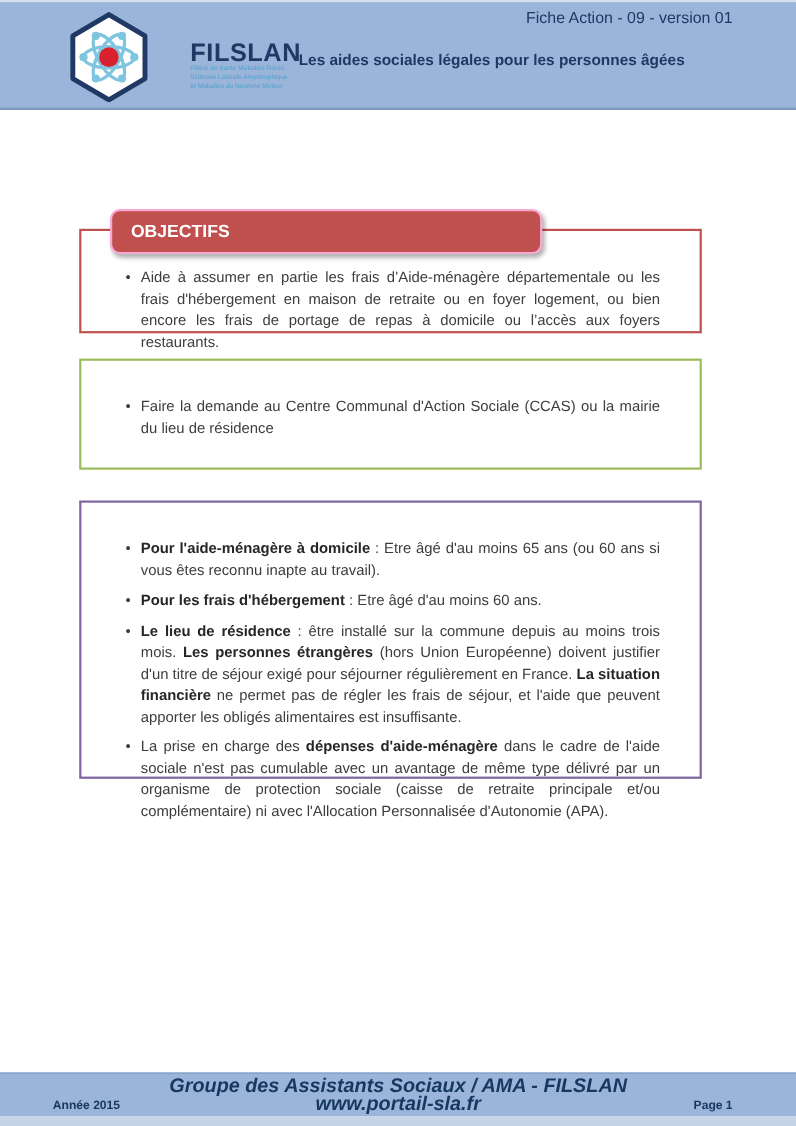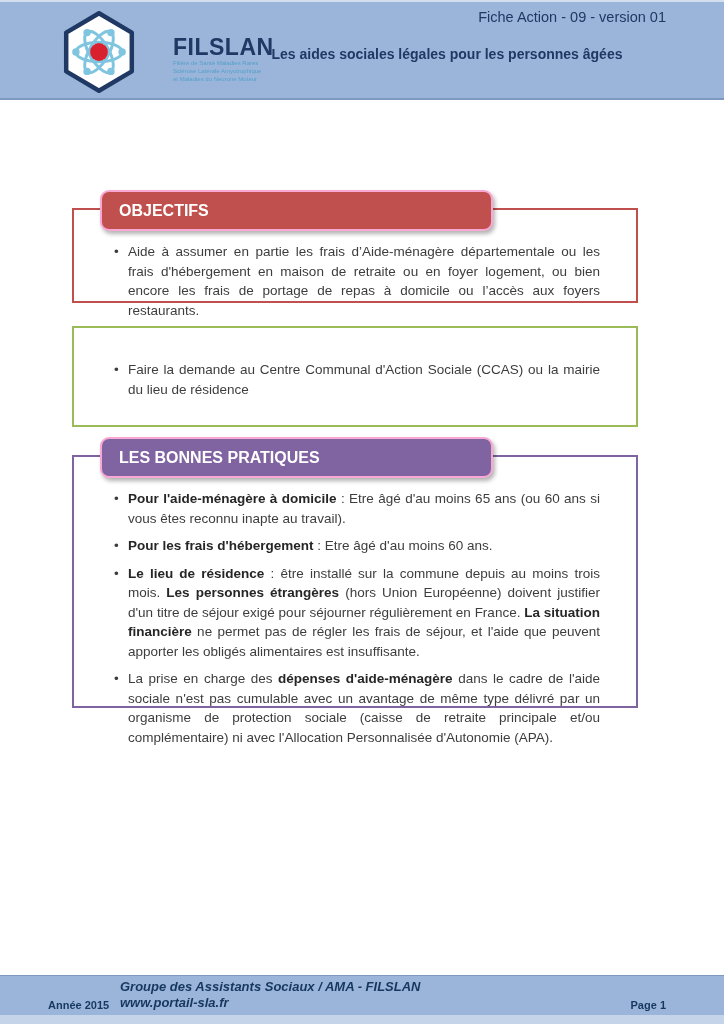--- a/index.html
+++ b/index.html
@@ -63,22 +63,22 @@
   ul.bullets .b { font-weight:bold; color:#262626; }
 
   
   .band-bottom {
     position:absolute; left:0; top:975px; width:724px; height:40px;
     border-top:1px solid #7e99c0;
   }
   .band-bottom-strip { position:absolute; left:0; top:1015px; width:724px; height:9px; background:#c6d4e9; }
   .footer-center {
     position:absolute; left:120px; right:120px; top:979px;
-    text-align:left; color:#17375e;
-    font-size:13px; font-weight:bold; font-style:italic; line-height:16px;
+    text-align:center; color:#17375e;
+    font-size:18px; font-weight:bold; font-style:italic; line-height:16px;
   }
   .footer-year {
     position:absolute; left:48px; top:999px;
     font-size:11px; font-weight:bold; color:#17375e;
   }
   .footer-page {
     position:absolute; right:58px; top:999px;
     font-size:11px; font-weight:bold; color:#17375e;
   }
 </style>
@@ -131,23 +131,20 @@
 
 <div class="section sec-2" style="--accent: #9bbb59;">
   <div class="boxed">
     <ul class="bullets">
         <li><span>Faire la demande au Centre Communal d'Action Sociale (CCAS) ou la mairie du lieu de résidence</span></li>
       </ul>
   </div>
 </div>
 
 <div class="section sec-3" style="--accent: #8064a2;">
-  <div class="tab">
-    <span>LES BONNES PRATIQUES</span>
-  </div>
   <div class="boxed">
     <ul class="bullets">
         <li><span class="b">Pour l'aide-ménagère à domicile</span><span> : Etre âgé d'au moins 65 ans (ou 60 ans si vous êtes reconnu inapte au travail).</span></li>
         <li><span class="b">Pour les frais d'hébergement</span><span> : Etre âgé d'au moins 60 ans.</span></li>
         <li><span class="b">Le lieu de résidence</span><span> : être installé sur la commune depuis au moins trois mois. </span><span class="b">Les personnes étrangères</span><span> (hors Union Européenne) doivent justifier d'un titre de séjour exigé pour séjourner régulièrement en France. </span><span class="b">La situation financière</span><span> ne permet pas de régler les frais de séjour, et l'aide que peuvent apporter les obligés alimentaires est insuffisante.</span></li>
         <li><span>La prise en charge des </span><span class="b">dépenses d'aide-ménagère</span><span> dans le cadre de l'aide sociale n'est pas cumulable avec un avantage de même type délivré par un organisme de protection sociale (caisse de retraite principale et/ou complémentaire) ni avec l'Allocation Personnalisée d'Autonomie (APA).</span></li>
       </ul>
   </div>
 </div>
 

